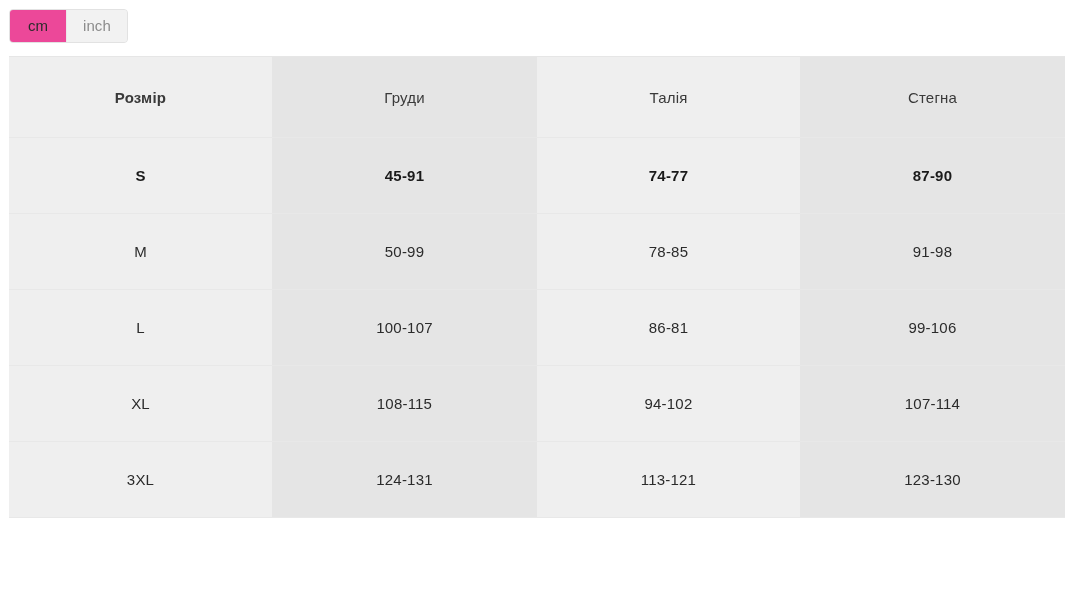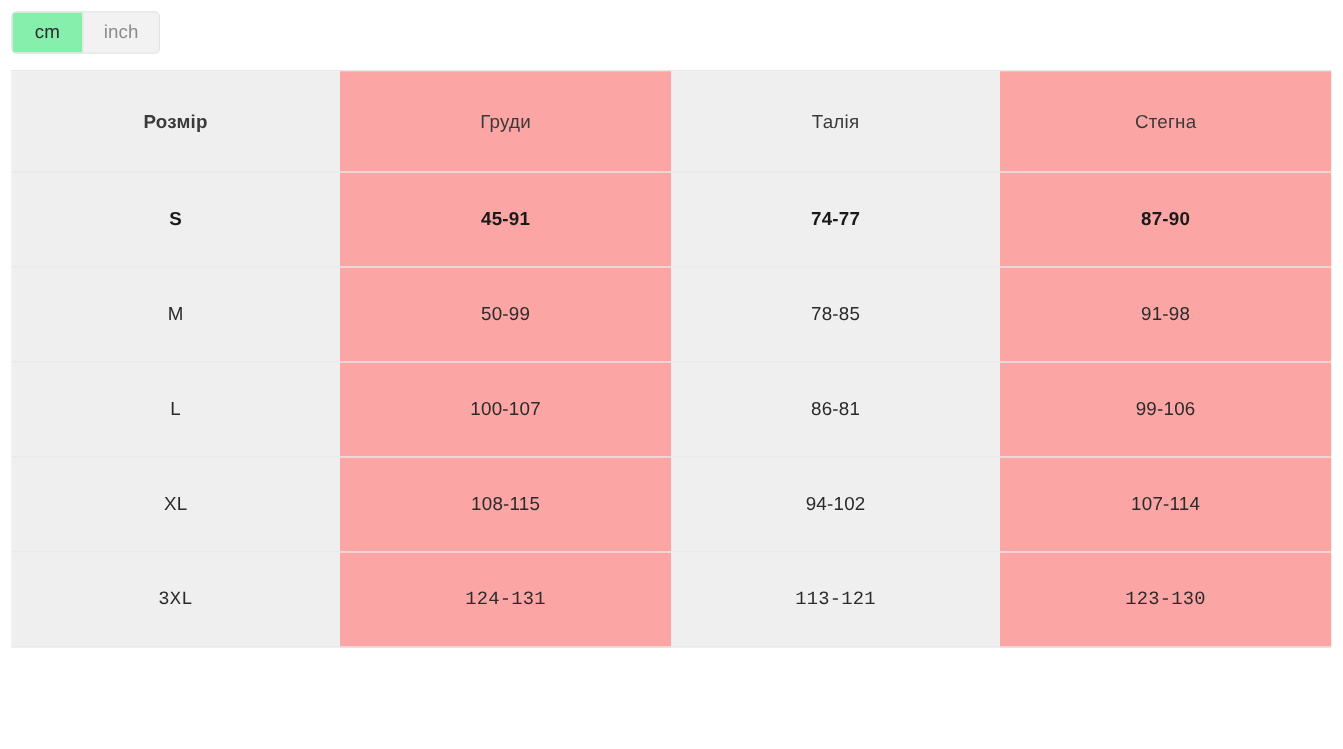--- a/index.html
+++ b/index.html
@@ -34,21 +34,21 @@
     padding: 8px 16px 9px 16px;
     border: 0;
     background: #f2f2f2;
     color: #8c8c8c;
     cursor: pointer;
     letter-spacing: 0.1px;
     min-width: 56px;
     text-align: center;
   }
   .unit-btn.is-active {
-    background: #86efac;
+    background: #ec4899;
     color: #2b2b2b;
   }
   .unit-btn + .unit-btn {
     border-left: 1px solid #e9e9e9;
   }
 
   
   .table-wrap {
     margin: 13px 9px 0 9px;
     border-top: 1px solid #e6e6e6;
@@ -90,32 +90,31 @@
     letter-spacing: 0.2px;
   }
 
   
   table.size-table th.shade,
   table.size-table td.shade {
     background: #efefef;
   }
   table.size-table th.plain,
   table.size-table td.plain {
-    background: #fca5a5;
+    background: #e5e5e5;
   }
 
   
   table.size-table tbody tr.is-highlighted td {
     font-weight: 700;
     color: #1a1a1a;
   }
 
   table.size-table tbody tr:last-child td {
     border-bottom: 1px solid #e8e8e8;
-    font-family: Liberation Mono, monospace;
   }
 </style>
 </head>
 <body>
 
 <div class="unit-toggle-wrap">
   <div class="unit-toggle" role="group">
     <button class="unit-btn is-active">cm</button>
     <button class="unit-btn">inch</button>
   </div>

